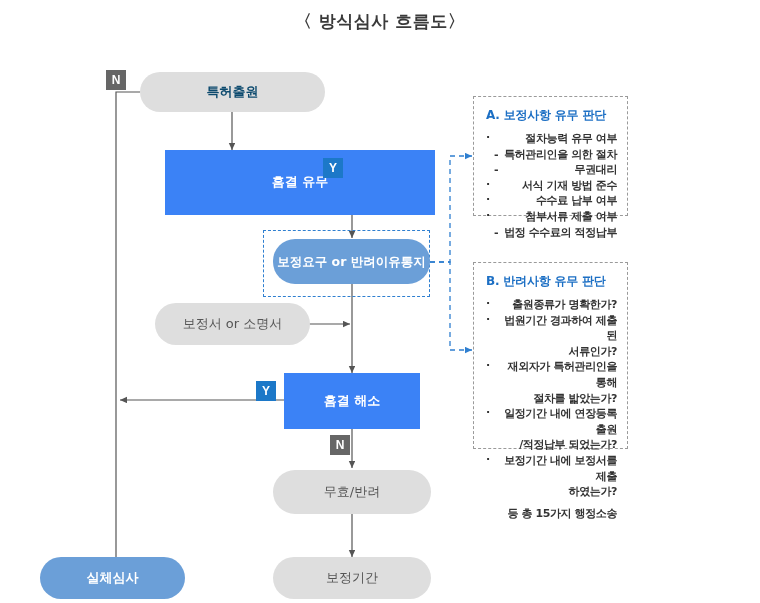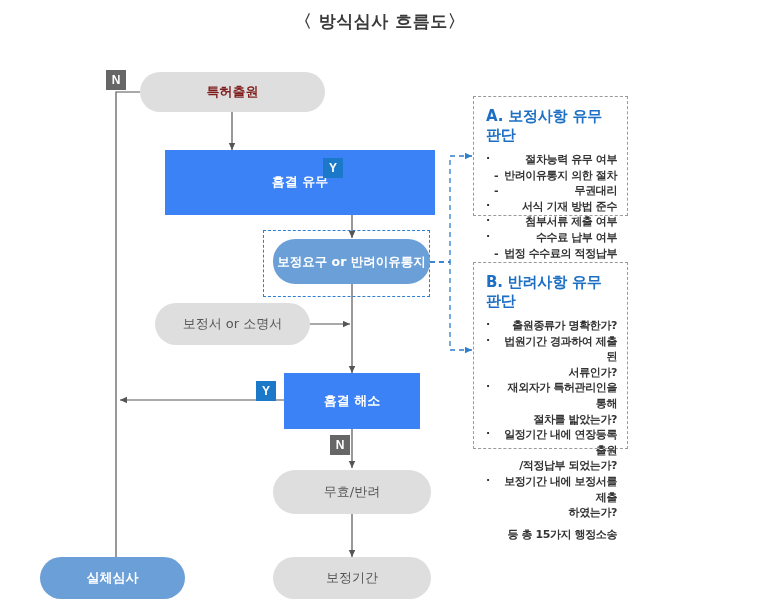--- a/index.html
+++ b/index.html
@@ -26,21 +26,21 @@
 
   
   .node{
     position:absolute;
     display:flex;align-items:center;justify-content:center;
     text-align:center;
     font-size:13px;font-weight:bold;
     line-height:1.25;
     box-sizing:border-box;
   }
-  .node.gray{background:#dedede;color:#7f1d1d;border-radius:22px;}
+  .node.gray{background:#dedede;color:#0c4a6e;border-radius:22px;}
   .node.cyan{background:#3b82f6;color:#ffffff;border-radius:0;}
   .node.blue{background:#6b9fd8;color:#ffffff;border-radius:22px;}
 
   
   .badge{
     position:absolute;
     width:20px;height:20px;
     display:flex;align-items:center;justify-content:center;
     font-size:12px;font-weight:bold;color:#ffffff;
     font-family:"Liberation Sans",sans-serif;
@@ -59,21 +59,21 @@
 
   
   .panel{
     position:absolute;
     border:1px dashed #9a9a9a;
     box-sizing:border-box;
     background:#ffffff;
     padding:10px 10px 10px 12px;
   }
   .panel-title{
-    font-size:15px;font-weight:bold;color:#1c6fc4;
+    font-size:12px;font-weight:bold;color:#1c6fc4;
     margin:0 0 7px 0;
     letter-spacing:-.2px;
   }
   .panel ul{list-style:none;margin:0;padding:0;}
   .panel li{
     font-size:11px;color:#333333;font-weight:bold;
     line-height:1.42;
     letter-spacing:-.4px;
     padding-left:8px;
     position:relative;
@@ -157,25 +157,25 @@
   <div class="badge y" style="left:323px;top:158px;">Y</div>
 
   <div class="badge y" style="left:256px;top:381px;">Y</div>
 
   <div class="badge n" style="left:330px;top:435px;">N</div>
 
   <div class="panel" style="left:473px;top:96px;width:155px;height:120px;">
     <div class="panel-title">A. 보정사항 유무 판단</div>
     <ul>
       <li class="lvl1">절차능력 유무 여부</li>
-      <li class="lvl2">반려이유통지 의한 절차</li>
+      <li class="lvl2">특허관리인을 의한 절차</li>
       <li class="lvl2">무권대리</li>
       <li class="lvl1">서식 기재 방법 준수</li>
+      <li class="lvl1">수수료 납부 여부</li>
       <li class="lvl1">첨부서류 제출 여부</li>
-      <li class="lvl1">수수료 납부 여부</li>
       <li class="lvl2">법정 수수료의 적정납부</li>
     </ul>
   </div>
 
   <div class="panel" style="left:473px;top:262px;width:155px;height:187px;">
     <div class="panel-title">B. 반려사항 유무 판단</div>
     <ul>
       <li class="lvl1">출원종류가 명확한가?</li>
       <li class="lvl1">법원기간 경과하여 제출된</li>
       <li class="cont">서류인가?</li>

